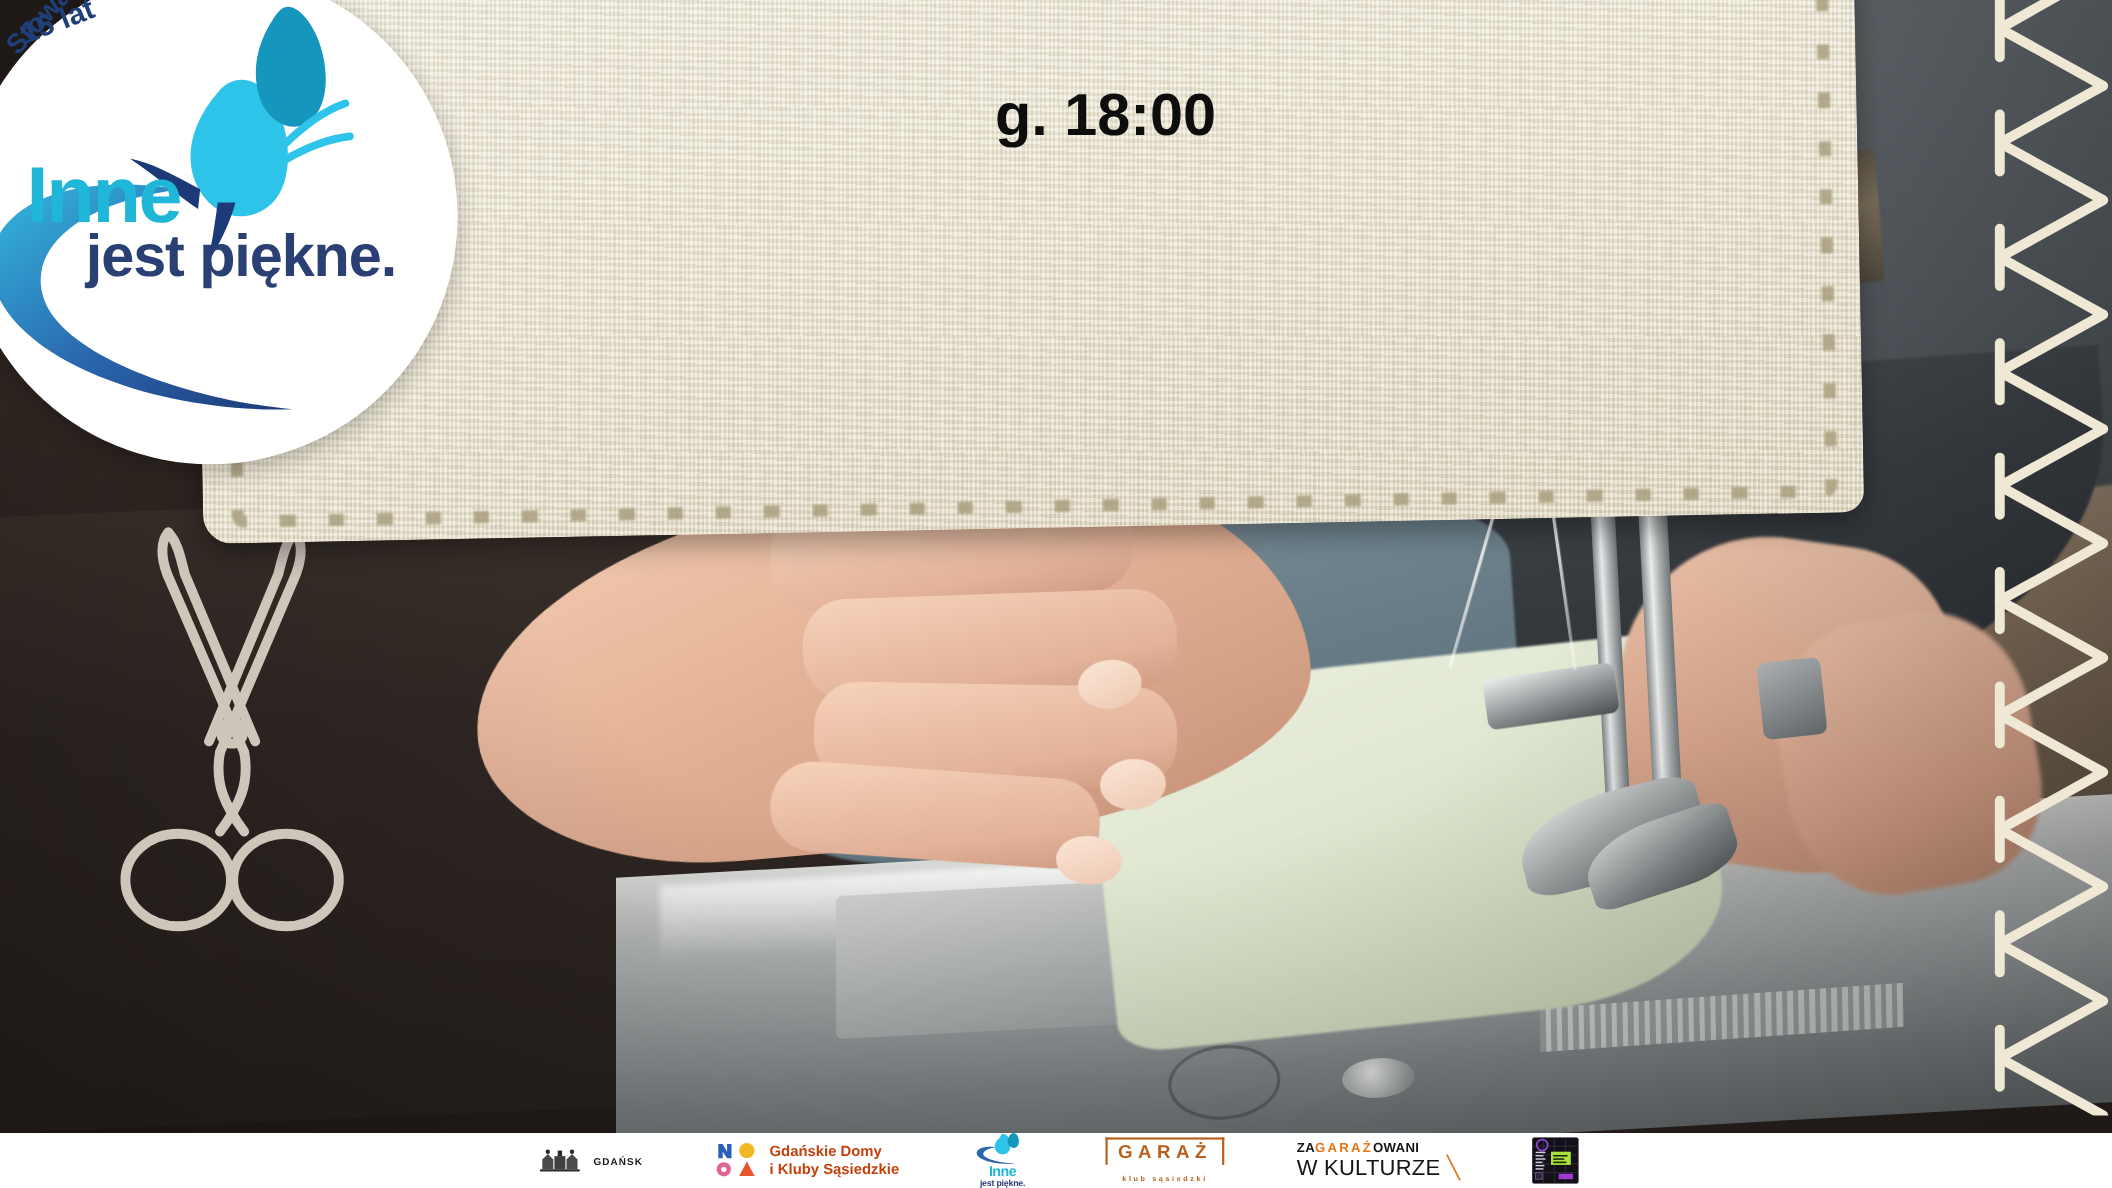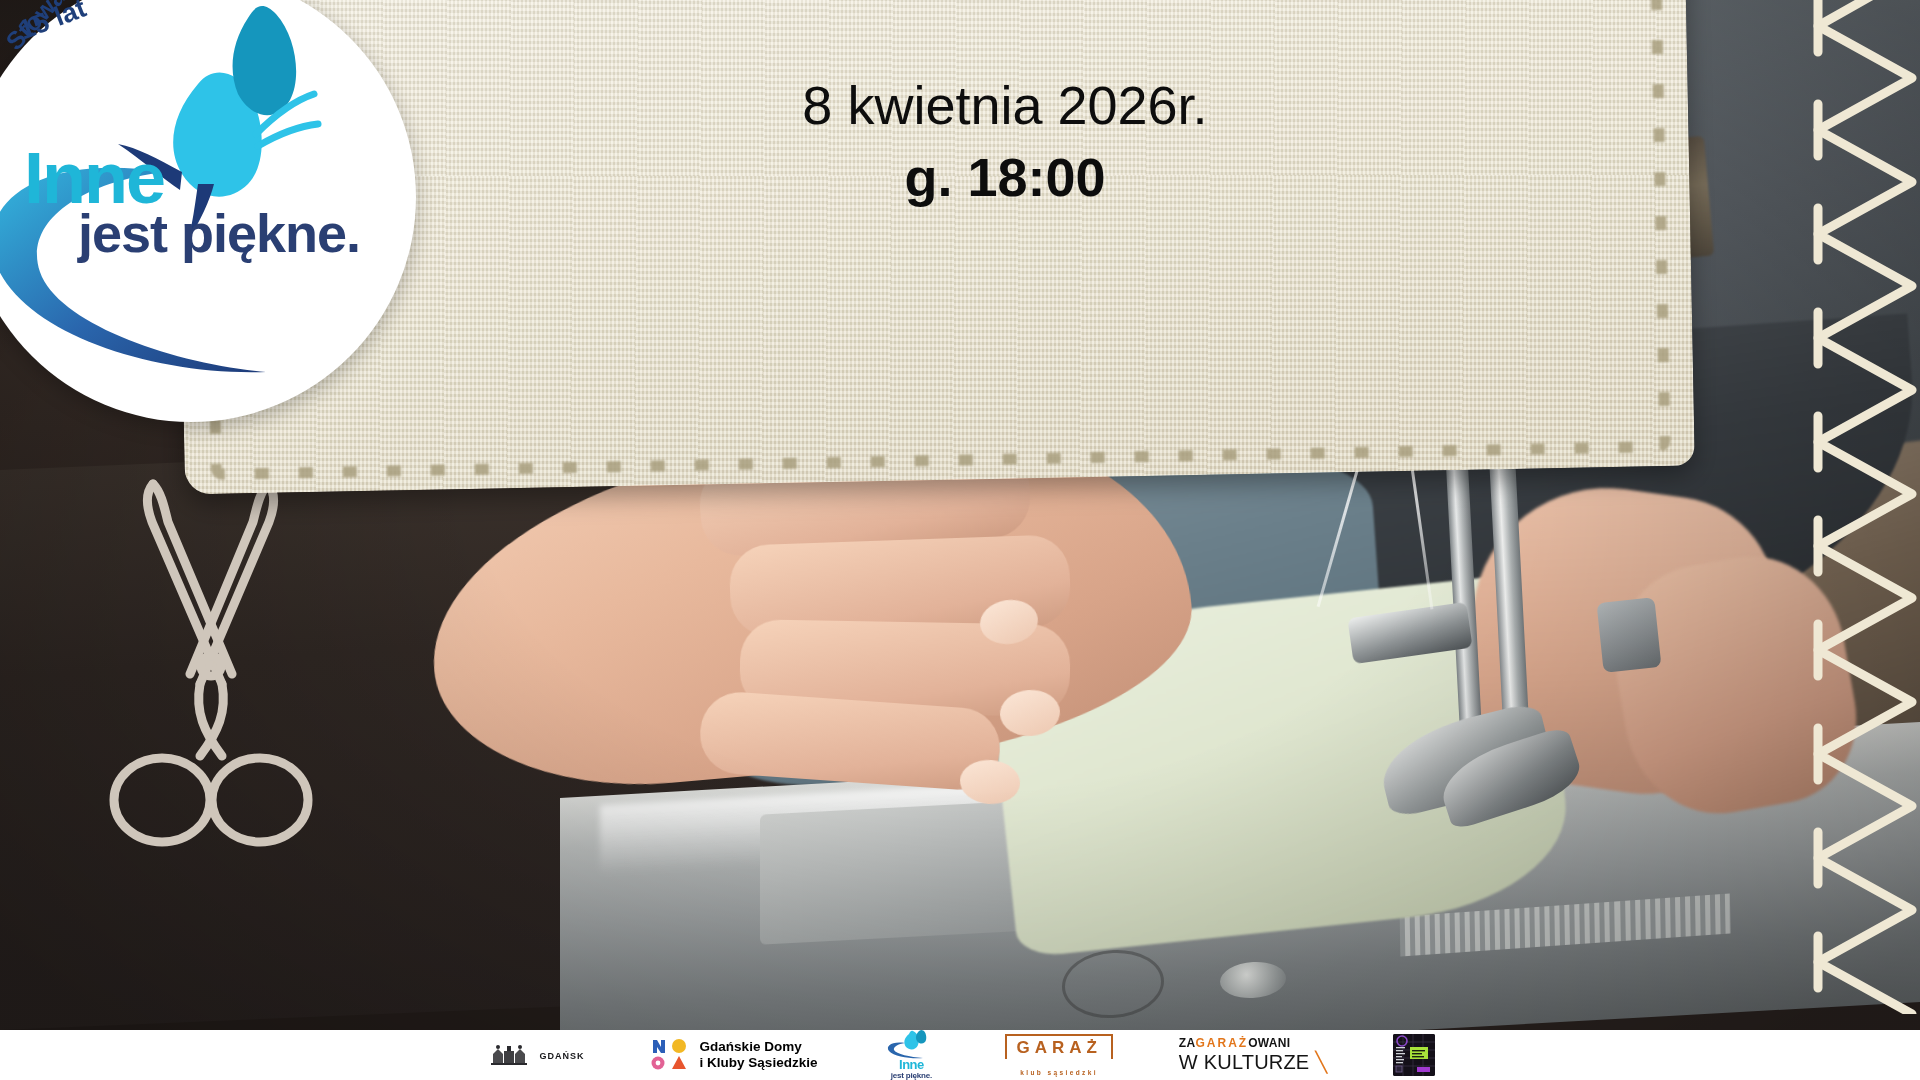--- a/index.html
+++ b/index.html
@@ -267,21 +267,21 @@
 
   
   .footer{
     position:absolute;left:0;bottom:0;width:1920px;height:50px;
     background:#ffffff;z-index:10;
     display:flex;align-items:center;justify-content:center;gap:66px;
   }
   .f-item{display:flex;align-items:center;gap:7px;}
   .f-gdansk{display:flex;flex-direction:row;align-items:center;}
   .f-gdansk-label{font-size:9px;font-weight:700;letter-spacing:1px;color:#17171a;margin-top:1px;}
-  .f-gdk-text{font-size:13.5px;font-weight:700;color:#000000;line-height:1.22;}
+  .f-gdk-text{font-size:13.5px;font-weight:700;color:#c2410c;line-height:1.22;}
   .f-garaz{display:flex;flex-direction:column;align-items:center;}
   .f-garaz-box{
     border:2.5px solid #b8611f;border-bottom:none;border-top:2.5px solid #b8611f;
     padding:2px 9px 1px 9px;position:relative;
   }
   .f-garaz-word{font-size:17px;font-weight:700;letter-spacing:5px;color:#b8611f;}
   .f-garaz-sub{font-size:6.5px;letter-spacing:2.4px;color:#b8611f;margin-top:3px;font-weight:600;}
   .f-zg{line-height:1.12;}
   .f-zg1{font-size:12px;font-weight:800;color:#141414;letter-spacing:.3px;}
   .f-zg1 .hl{color:#e2761b;letter-spacing:2px;}
@@ -373,21 +373,20 @@
                M28 760 L122 812 M122 812 L28 864
                M28 864 L122 916 M122 916 L28 968
                M28 968 L122 1020"></path>
     </g>
   </svg>
 
   <div class="patch"></div>
   <div class="patch-stitch"></div>
 
   <div class="textblock">
-    <div class="t-date">8 kwietnia 2026r.</div>
     <div class="t-time">g. 18:00</div>
   </div>
 
   <div class="badge">
     <div class="badge-inner">
 
       <svg width="450" height="450" viewBox="0 0 450 450" style="position:absolute;inset:0;">
         <defs>
           <linearGradient id="swoosh" x1="0" y1="0" x2="1" y2="1">
             <stop offset="0%" stop-color="#34b9e0"></stop>

